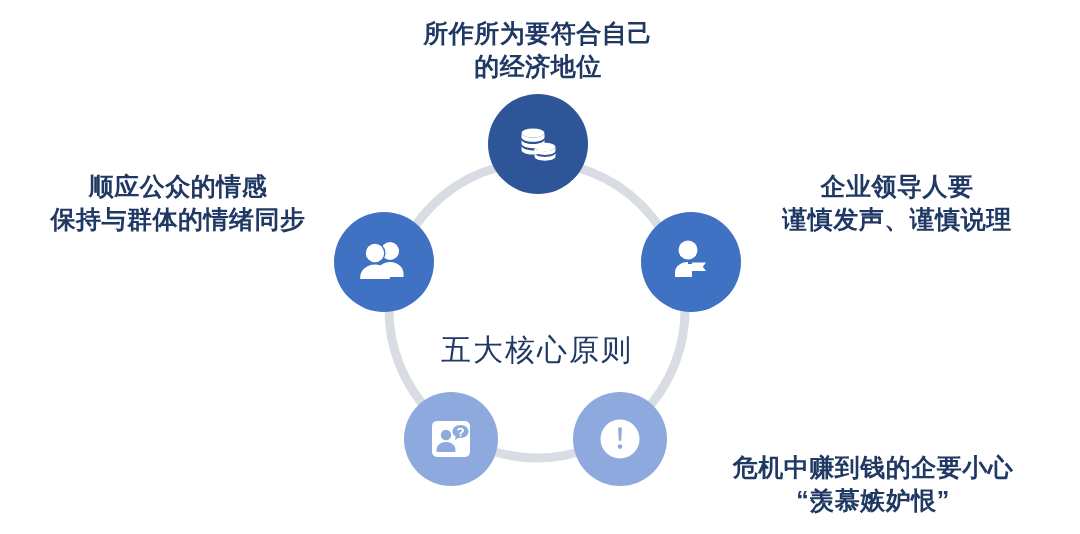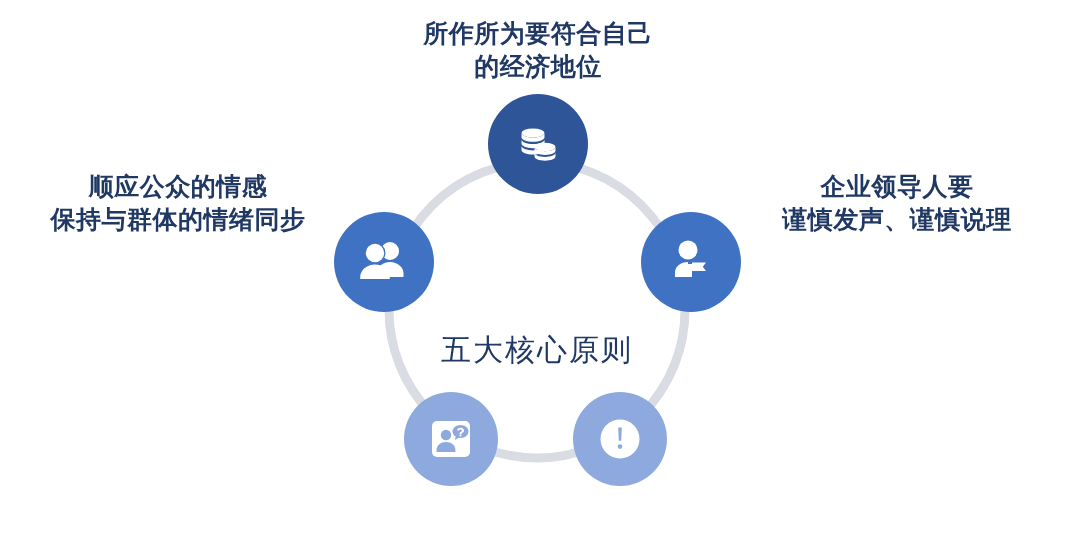--- a/index.html
+++ b/index.html
@@ -141,14 +141,16 @@
   <div class="label" style="left:358px; top:17px; width:360px;">所作所为要符合自己
 的经济地位</div>
 
   <div class="label" style="left:730px; top:170px; width:334px;">企业领导人要
 谨慎发声、谨慎说理</div>
 
   <div class="label" style="left:8px; top:170px; width:340px;">顺应公众的情感
 保持与群体的情绪同步</div>
 
 
+  <div class="label" style="left:678px; top:451px; width:390px;">危机中赚到钱的企要小心
+“羡慕嫉妒恨”</div>
 
 </div>
 
 </body></html>

